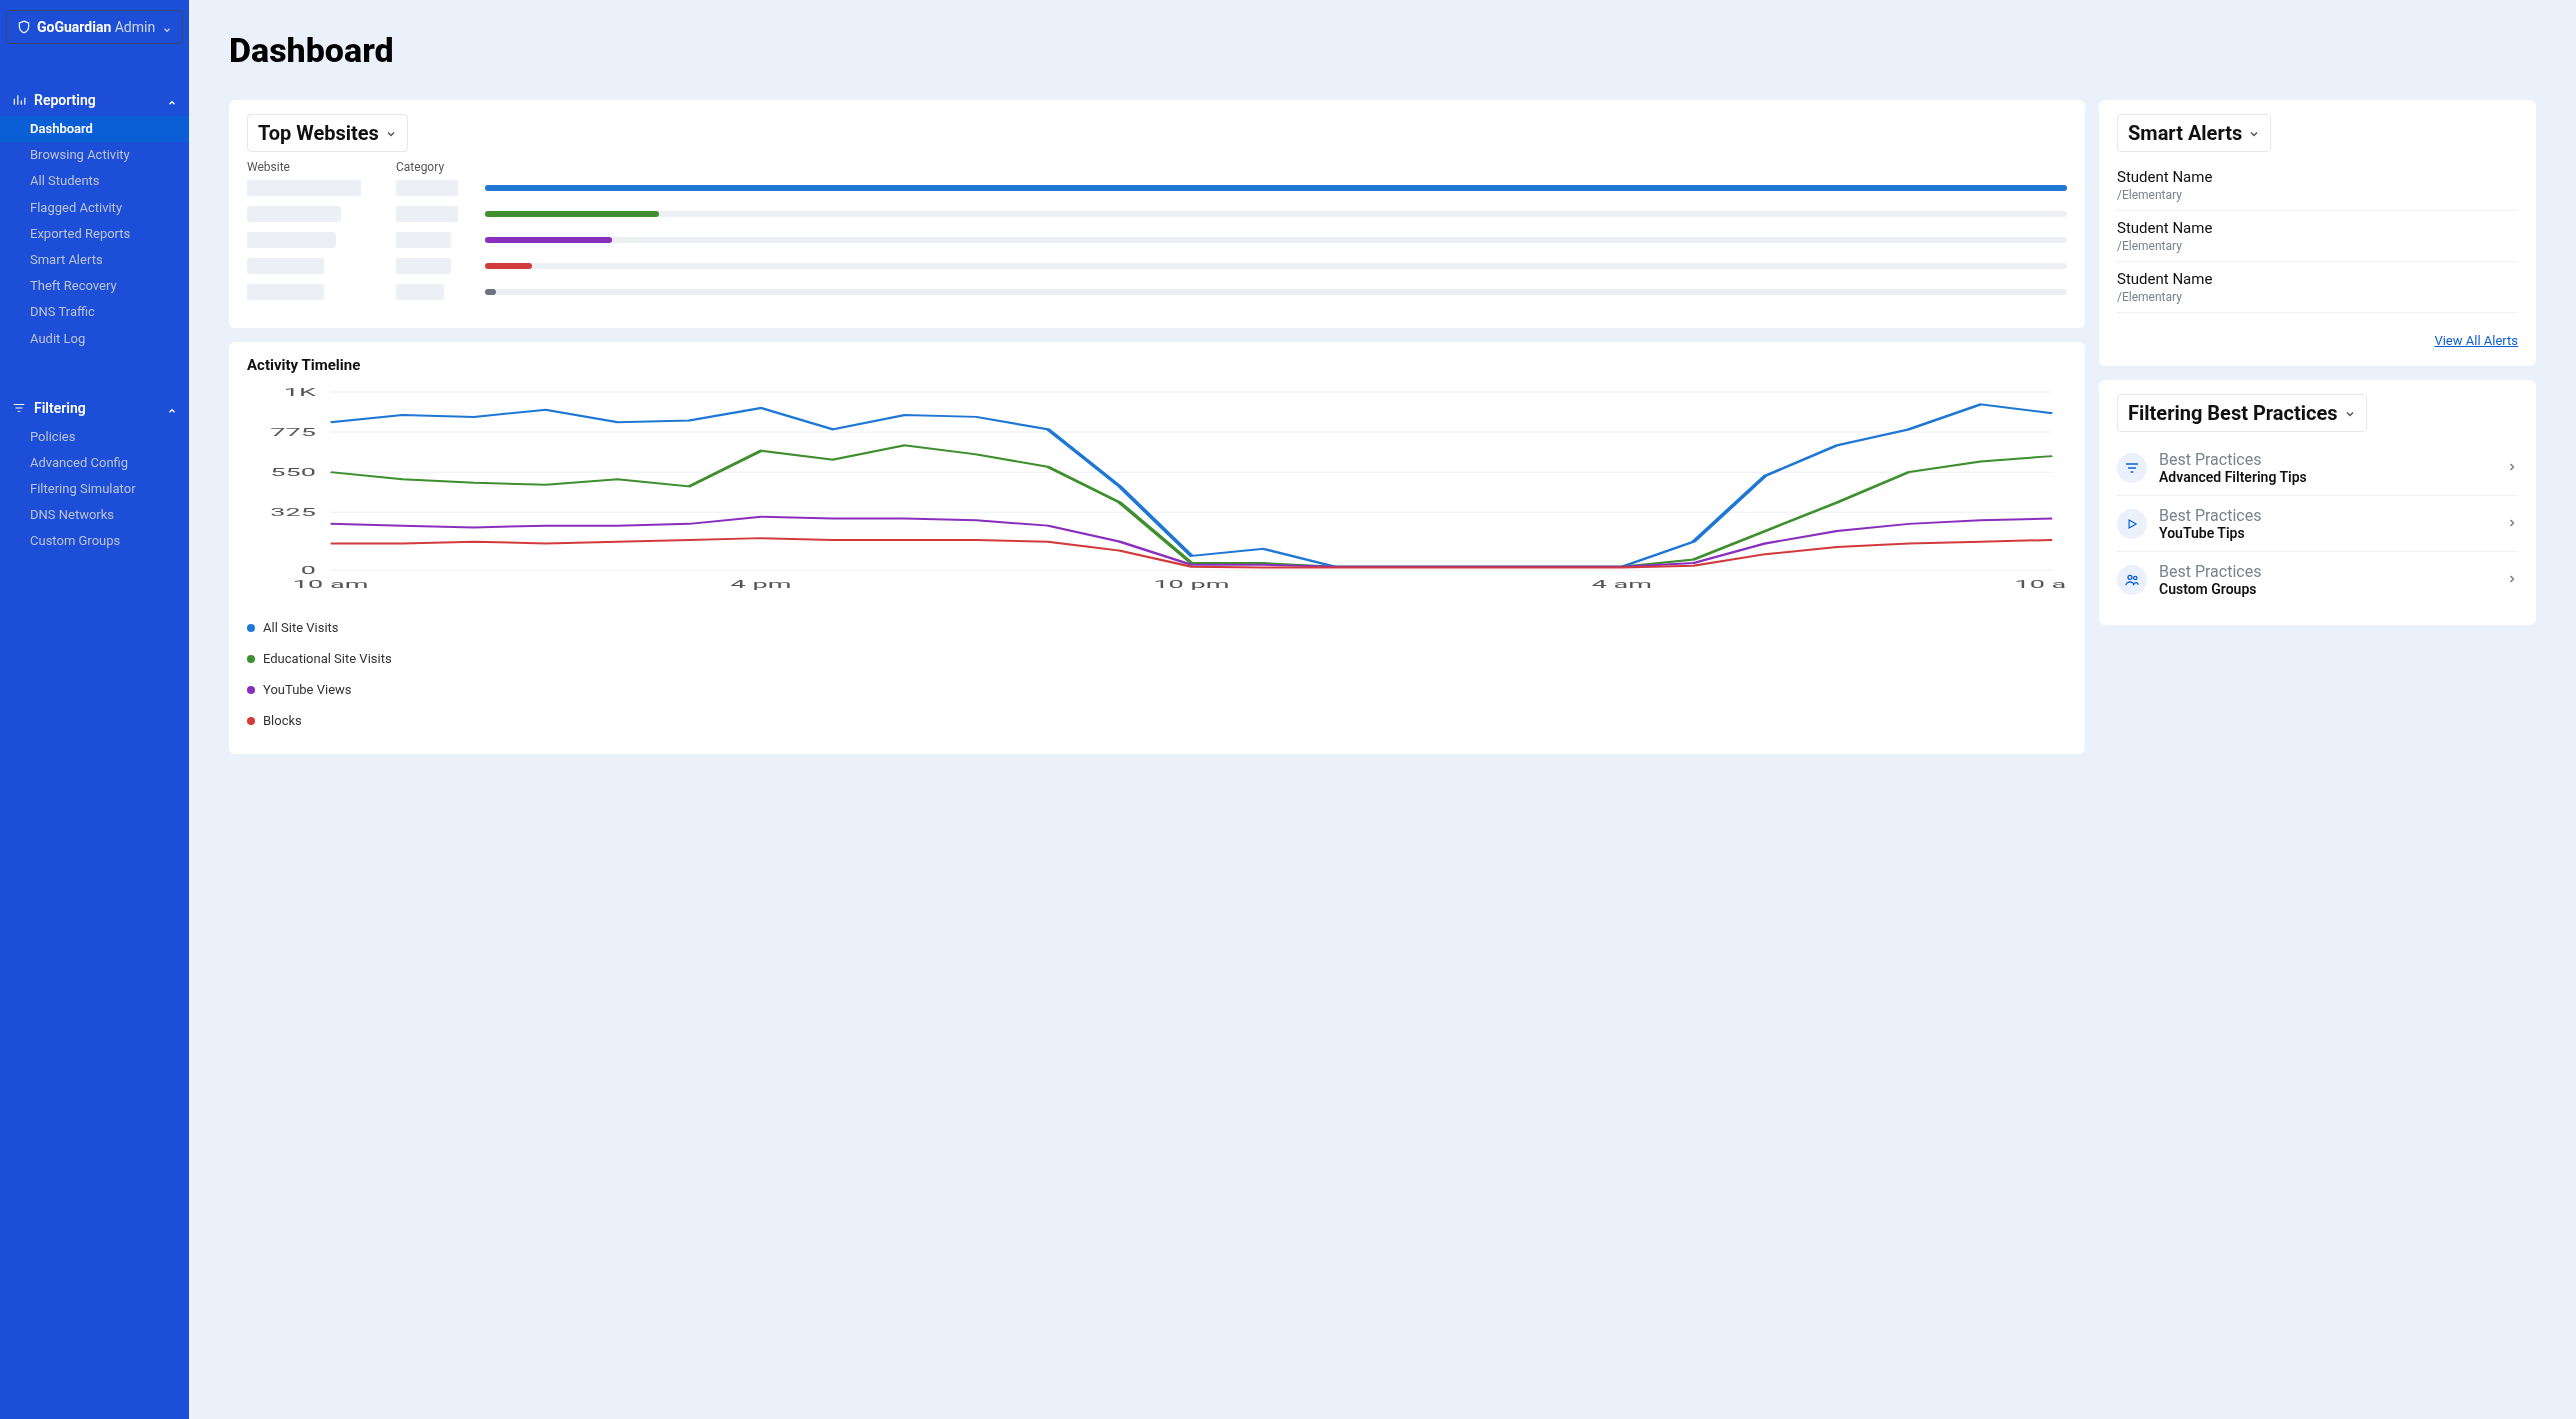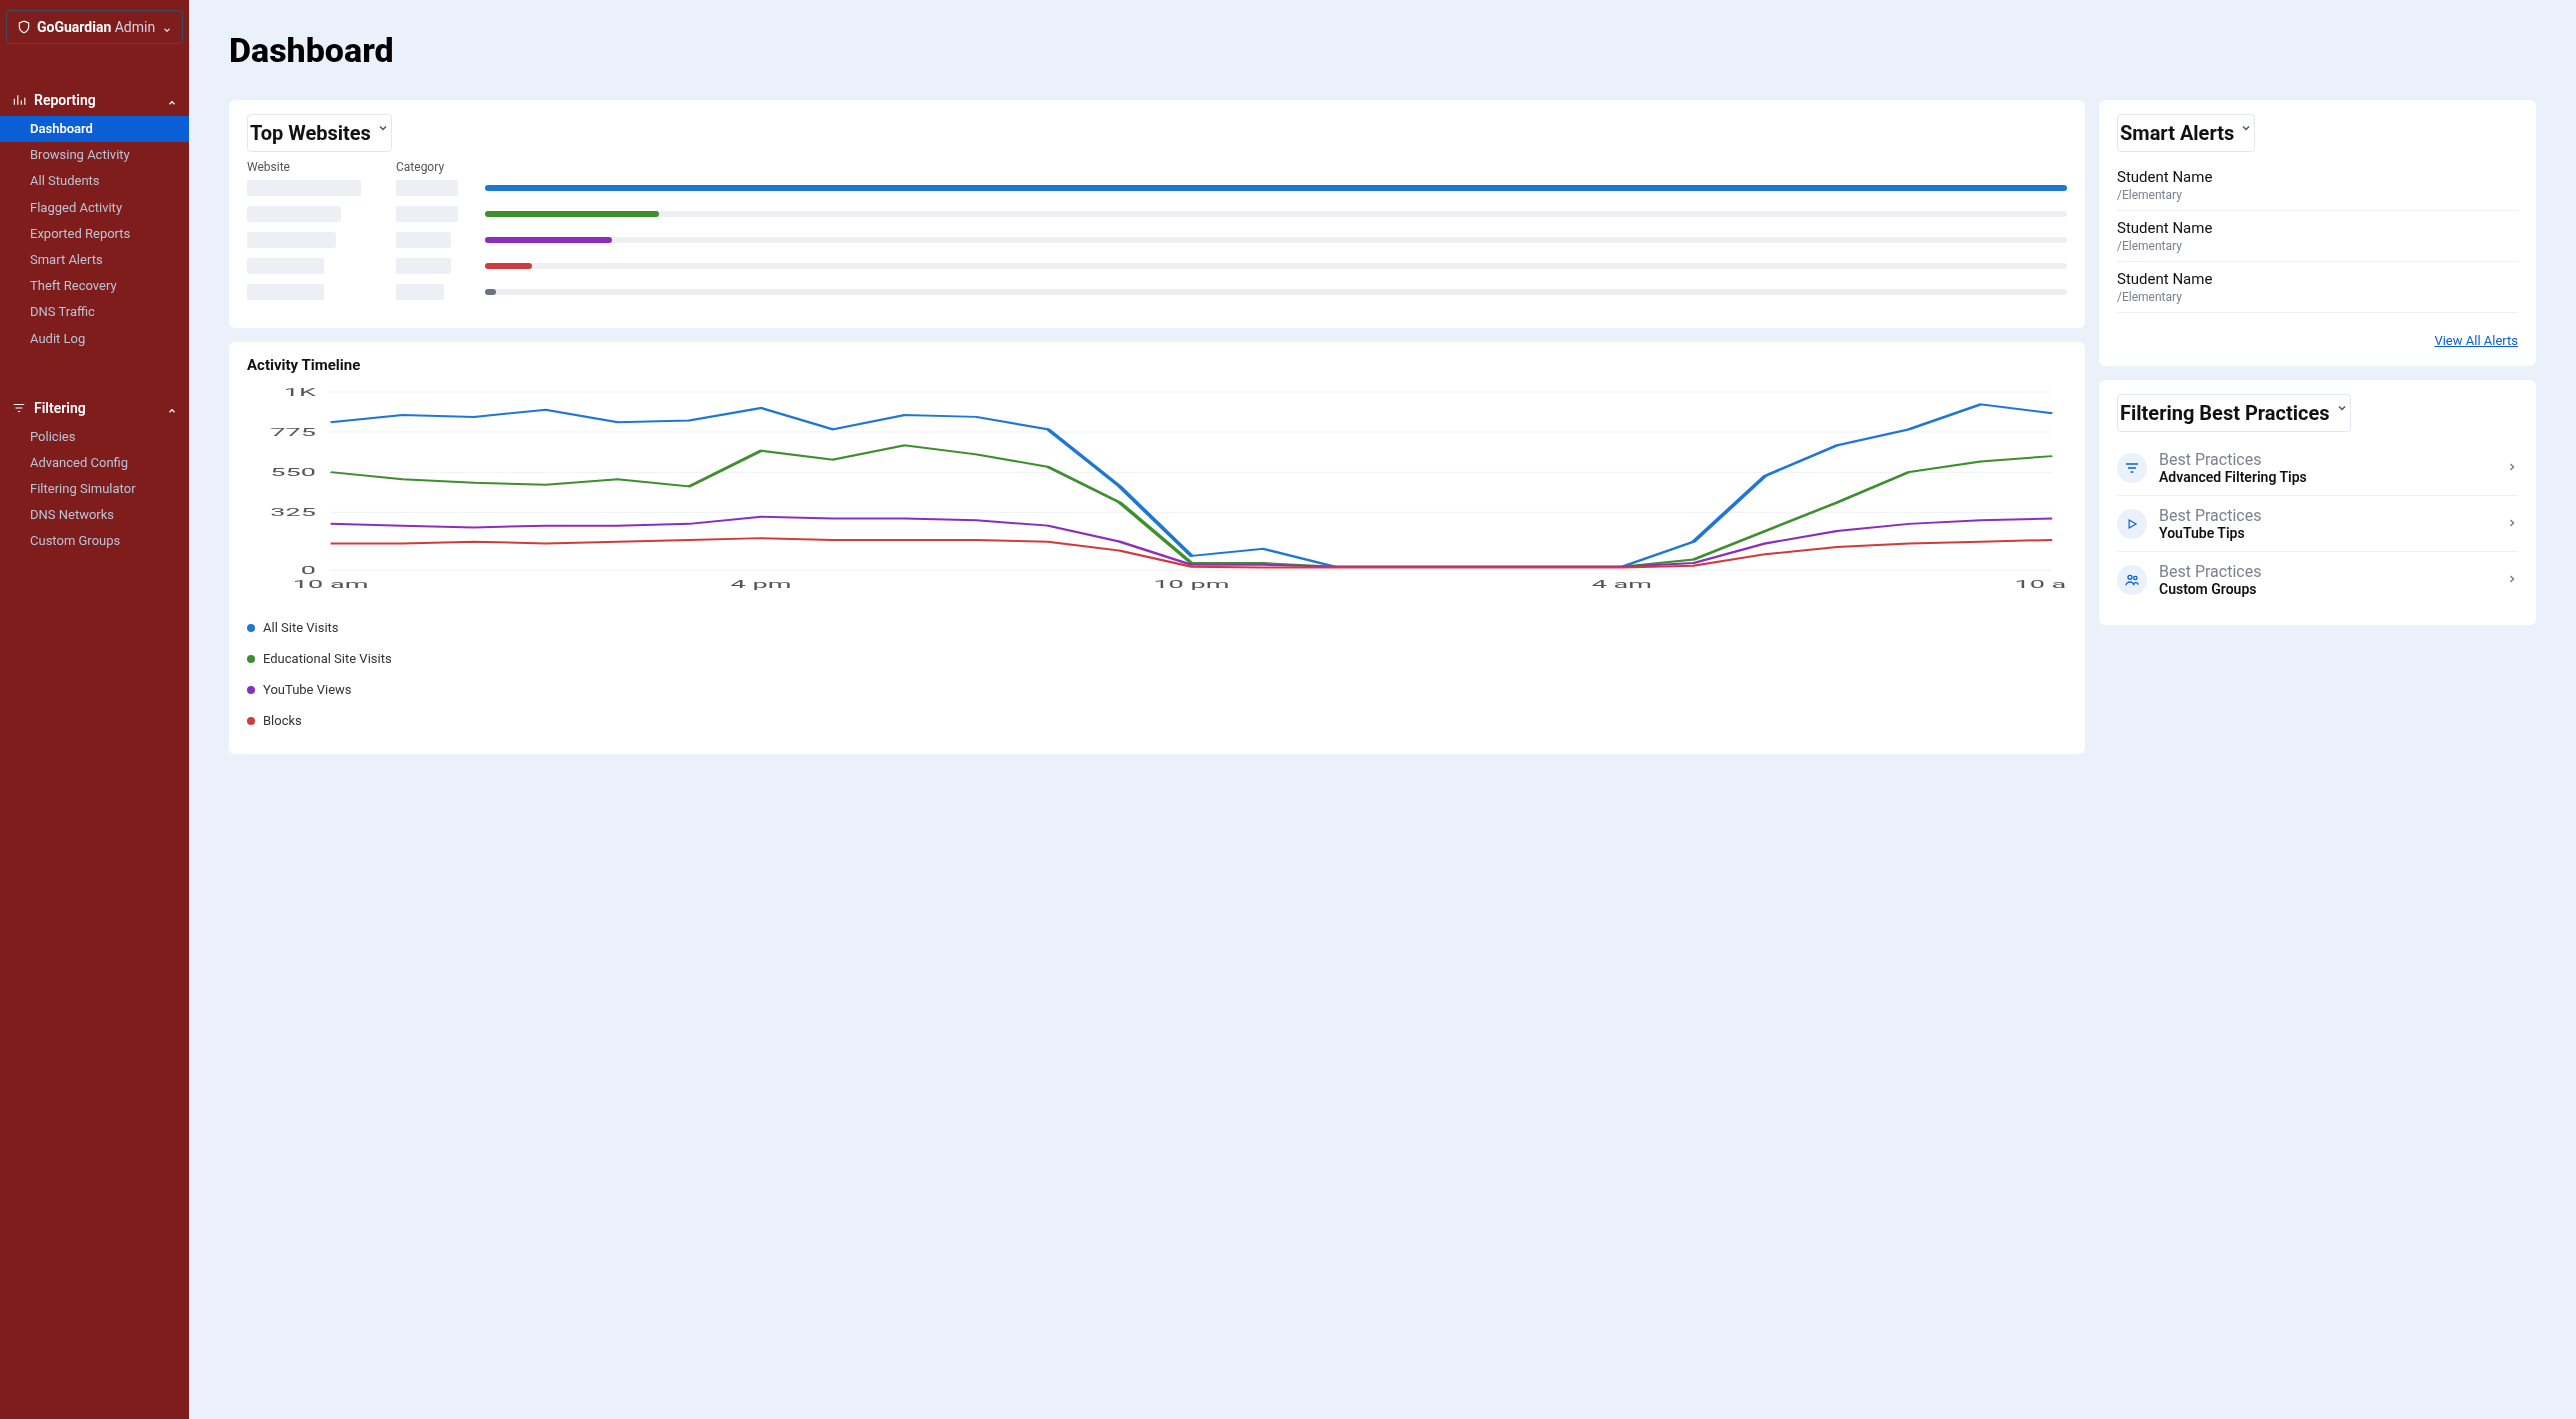--- a/index.html
+++ b/index.html
@@ -10,21 +10,21 @@
     color: #111;
     font-size: 14px;
   }
   .app {
     display: flex;
     min-height: 100vh;
   }
   
   .sidebar {
     width: 189px;
-    background: #7f1d1d;
+    background: #1d4ed8;
     color: #dbe2ec;
     flex-shrink: 0;
     padding-top: 8px;
   }
   .org-switcher {
     margin: 2px 6px 10px 6px;
     border: 1px solid #3a4b66;
     border-radius: 4px;
     padding: 8px 10px;
     display: flex;
@@ -92,25 +92,25 @@
     grid-template-columns: 1fr 437px;
     gap: 14px;
   }
   .card {
     background: #fff;
     border-radius: 6px;
     padding: 14px 18px 18px 18px;
   }
   .card-title-row {
     display: inline-flex;
-    align-items: flex-start;
+    align-items: center;
     gap: 6px;
     border: 1px solid #e3e7ee;
     border-radius: 4px;
-    padding: 6px 2px;
+    padding: 6px 10px;
     cursor: pointer;
     margin-bottom: 8px;
   }
   .card-title-row h2 {
     font-size: 20px;
     font-weight: 700;
   }
   .card-title-plain {
     font-size: 15px;
     font-weight: 700;

